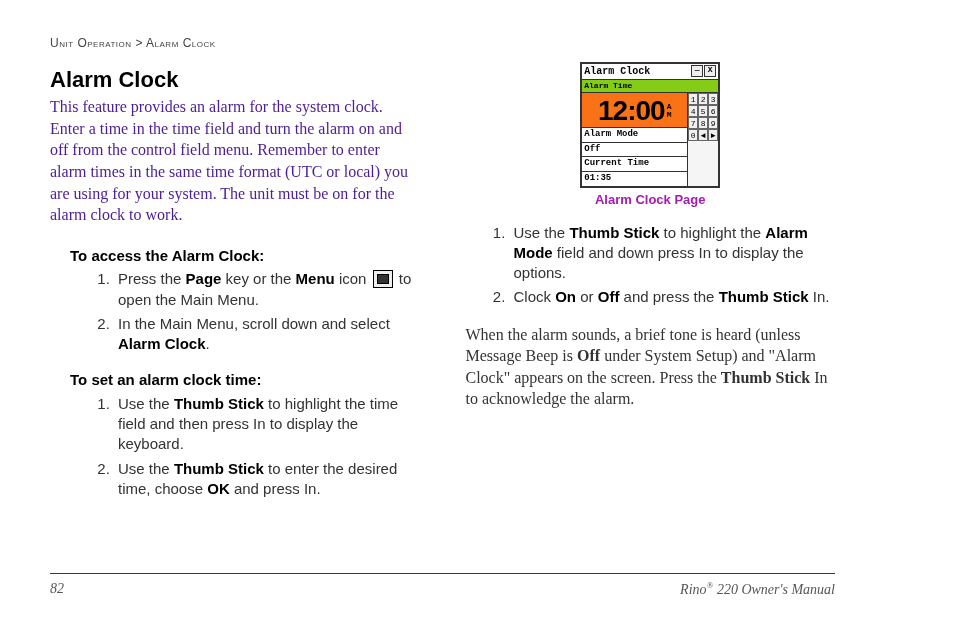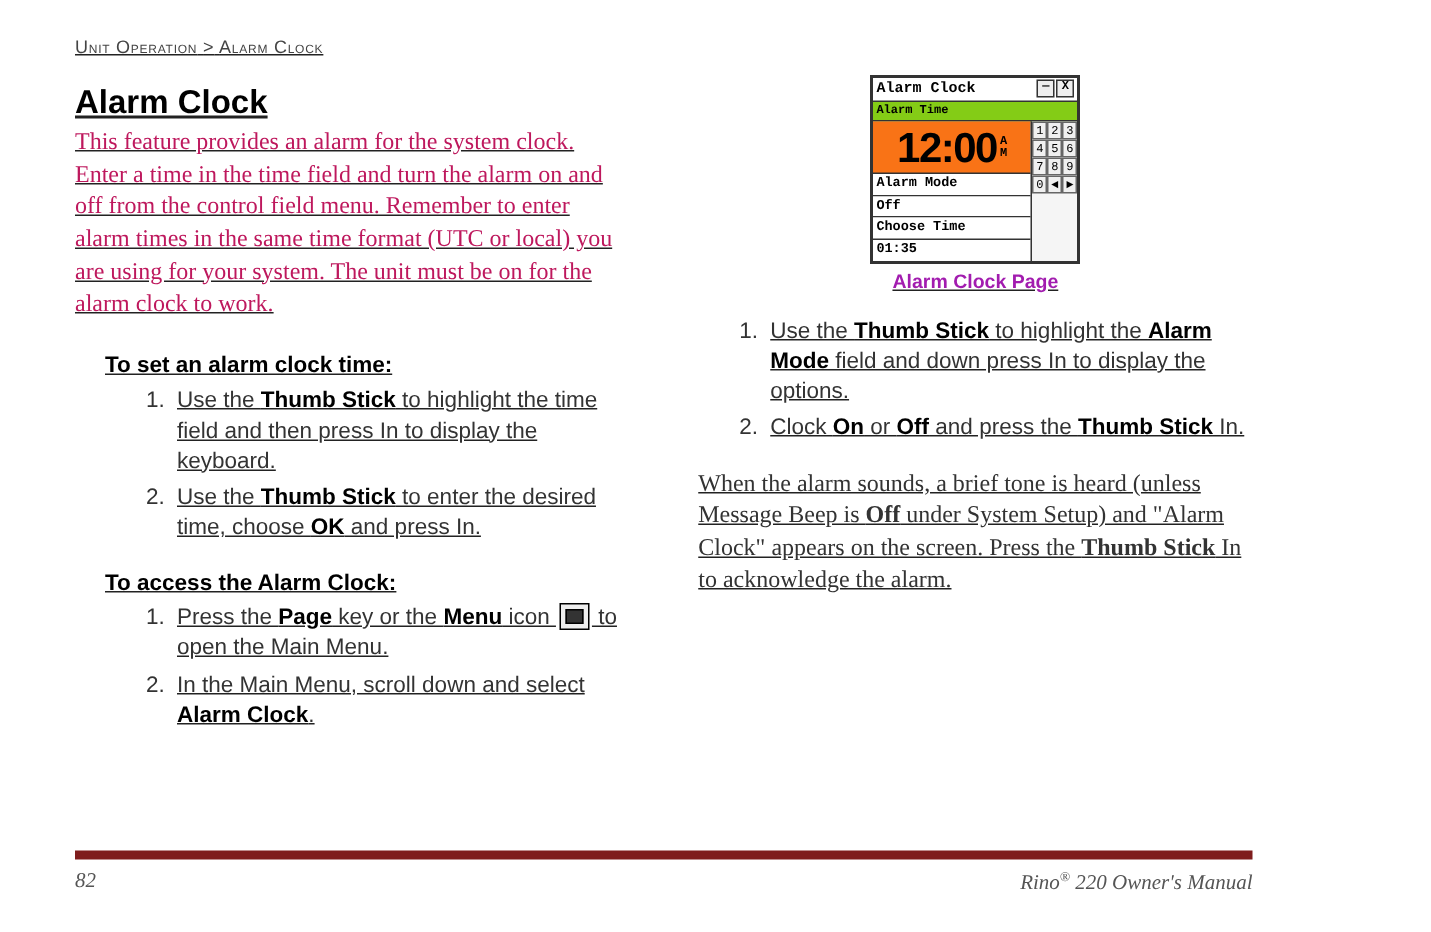--- a/index.html
+++ b/index.html
@@ -11,22 +11,21 @@
     font-family: Arial, Helvetica, sans-serif;
     color: #222;
     font-size: 15px;
     line-height: 1.3;
   }
   .page {
     position: relative;
     width: 885px;
     height: 621px;
     box-sizing: border-box;
-    padding: 24px 50px 20px 50px;
-    text-decoration: underline;
+    padding: 36px 50px 20px 50px;
   }
   .breadcrumb {
     font-size: 12px;
     font-variant: small-caps;
     letter-spacing: 0.5px;
     color: #444;
     margin-bottom: 14px;
   }
   .columns {
     display: flex;
@@ -38,21 +37,21 @@
   }
   h1.title {
     font-size: 22px;
     font-weight: bold;
     margin: 0 0 0 0;
     color: #000;
   }
   .intro {
     font-family: Georgia, "Times New Roman", serif;
     font-size: 16px;
-    color: #be185d;
+    color: #4c1d95;
     line-height: 1.35;
     margin: 2px 0 20px 0;
   }
   .block { margin-bottom: 16px; }
   .subhead {
     font-weight: bold;
     font-size: 15px;
     margin: 0 0 4px 0;
     color: #000;
   }
@@ -82,21 +81,21 @@
     font-size: 16px;
     color: #333;
     line-height: 1.35;
     margin-top: 10px;
   }
   .footer {
     position: absolute;
     bottom: 22px;
     left: 50px;
     right: 50px;
-    border-top: 6px solid #7f1d1d;
+    border-top: 1px solid #7f1d1d;
     padding-top: 6px;
     display: flex;
     justify-content: space-between;
     font-family: Georgia, "Times New Roman", serif;
     font-style: italic;
     color: #555;
     font-size: 14px;
   }
   .footer .pagenum {
     font-style: italic;
@@ -223,39 +222,39 @@
     <span>Alarm Clock</span>
   </div>
 
   <div class="columns">
 
     <div class="col">
       <h1 class="title">Alarm Clock</h1>
       <p class="intro">This feature provides an alarm for the system clock. Enter a time in the time field and turn the alarm on and off from the control field menu. Remember to enter alarm times in the same time format (UTC or local) you are using for your system. The unit must be on for the alarm clock to work.</p>
 
       <div class="block" style="padding-left:20px;">
+        <div class="subhead">To access the Alarm Clock:</div>
+        <ol>
+          <li>
+            <span>Press the </span><b>Page</b><span> key or the </span><b>Menu</b><span> icon </span><span class="menu-icon"></span><span> to open the Main Menu.</span>
+          </li>
+          <li>
+            <span>In the Main Menu, scroll down and select </span><b>Alarm Clock</b><span>.</span>
+          </li>
+        </ol>
+      </div>
+
+      <div class="block" style="padding-left:20px;">
         <div class="subhead">To set an alarm clock time:</div>
         <ol>
           <li>
             <span>Use the </span><b>Thumb Stick</b><span> to highlight the time field and then press In to display the keyboard.</span>
           </li>
           <li>
             <span>Use the </span><b>Thumb Stick</b><span> to enter the desired time, choose </span><b>OK</b><span> and press In.</span>
-          </li>
-        </ol>
-      </div>
-
-      <div class="block" style="padding-left:20px;">
-        <div class="subhead">To access the Alarm Clock:</div>
-        <ol>
-          <li>
-            <span>Press the </span><b>Page</b><span> key or the </span><b>Menu</b><span> icon </span><span class="menu-icon"></span><span> to open the Main Menu.</span>
-          </li>
-          <li>
-            <span>In the Main Menu, scroll down and select </span><b>Alarm Clock</b><span>.</span>
           </li>
         </ol>
       </div>
     </div>
 
     <div class="col">
 
       <div class="figure">
         <div class="device">
           <div class="dev-titlebar">
@@ -270,21 +269,21 @@
             <div class="dev-left">
               <div class="dev-time">
                 <span class="dev-time-digits">12:00</span>
                 <span class="dev-time-ampm">
                   <span>A</span>
                   <span>M</span>
                 </span>
               </div>
               <div class="dev-row">Alarm Mode</div>
               <div class="dev-row">Off</div>
-              <div class="dev-row">Choose Time</div>
+              <div class="dev-row">Current Time</div>
               <div class="dev-row">01:35</div>
             </div>
             <div class="dev-right">
               <div class="dev-keys">
                 <span class="dev-key">1</span>
                 <span class="dev-key">2</span>
                 <span class="dev-key">3</span>
                 <span class="dev-key">4</span>
                 <span class="dev-key">5</span>
                 <span class="dev-key">6</span>

